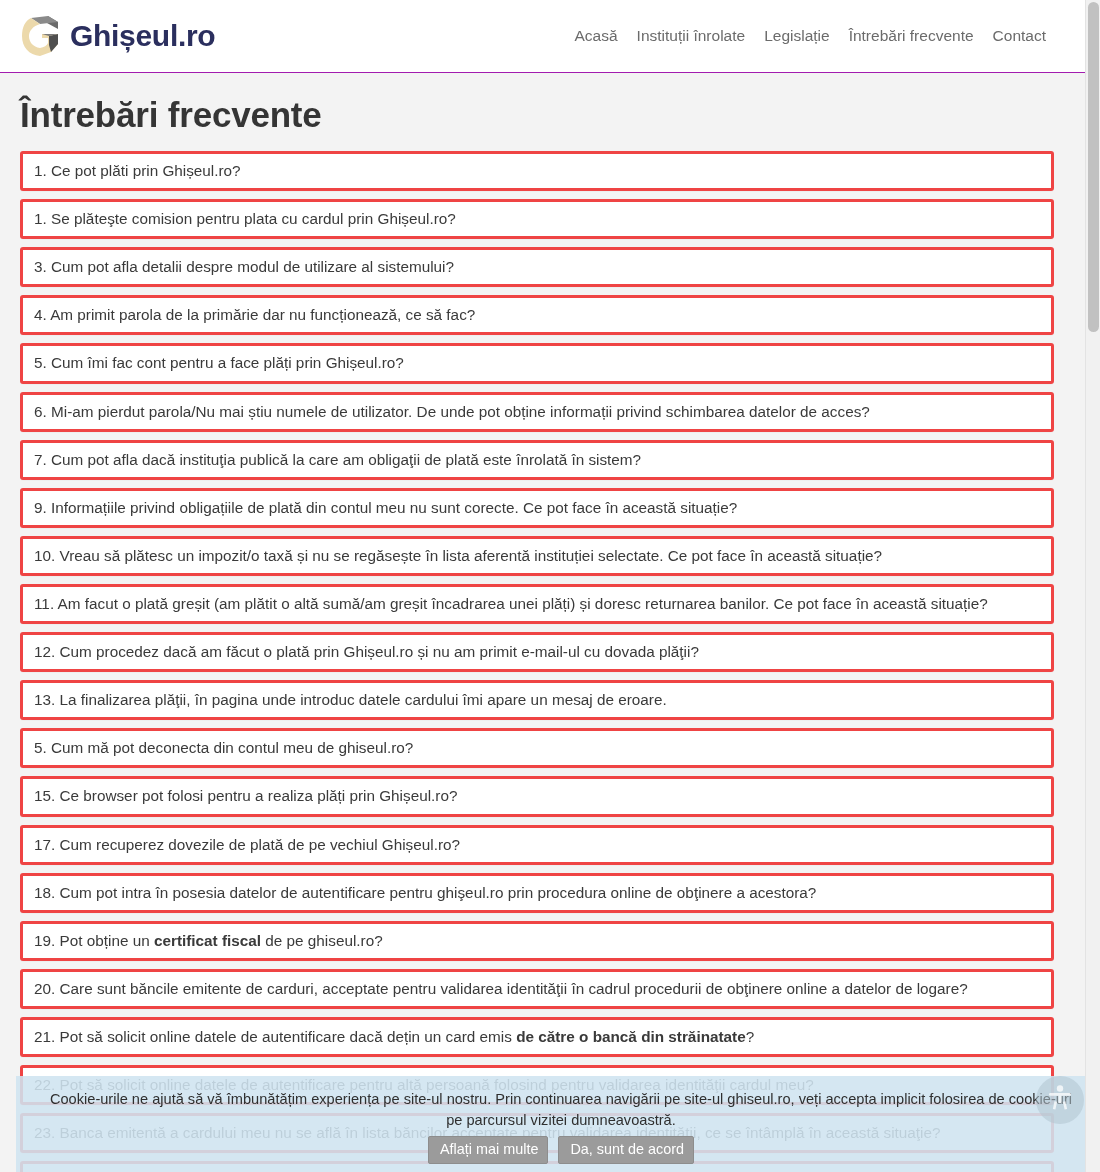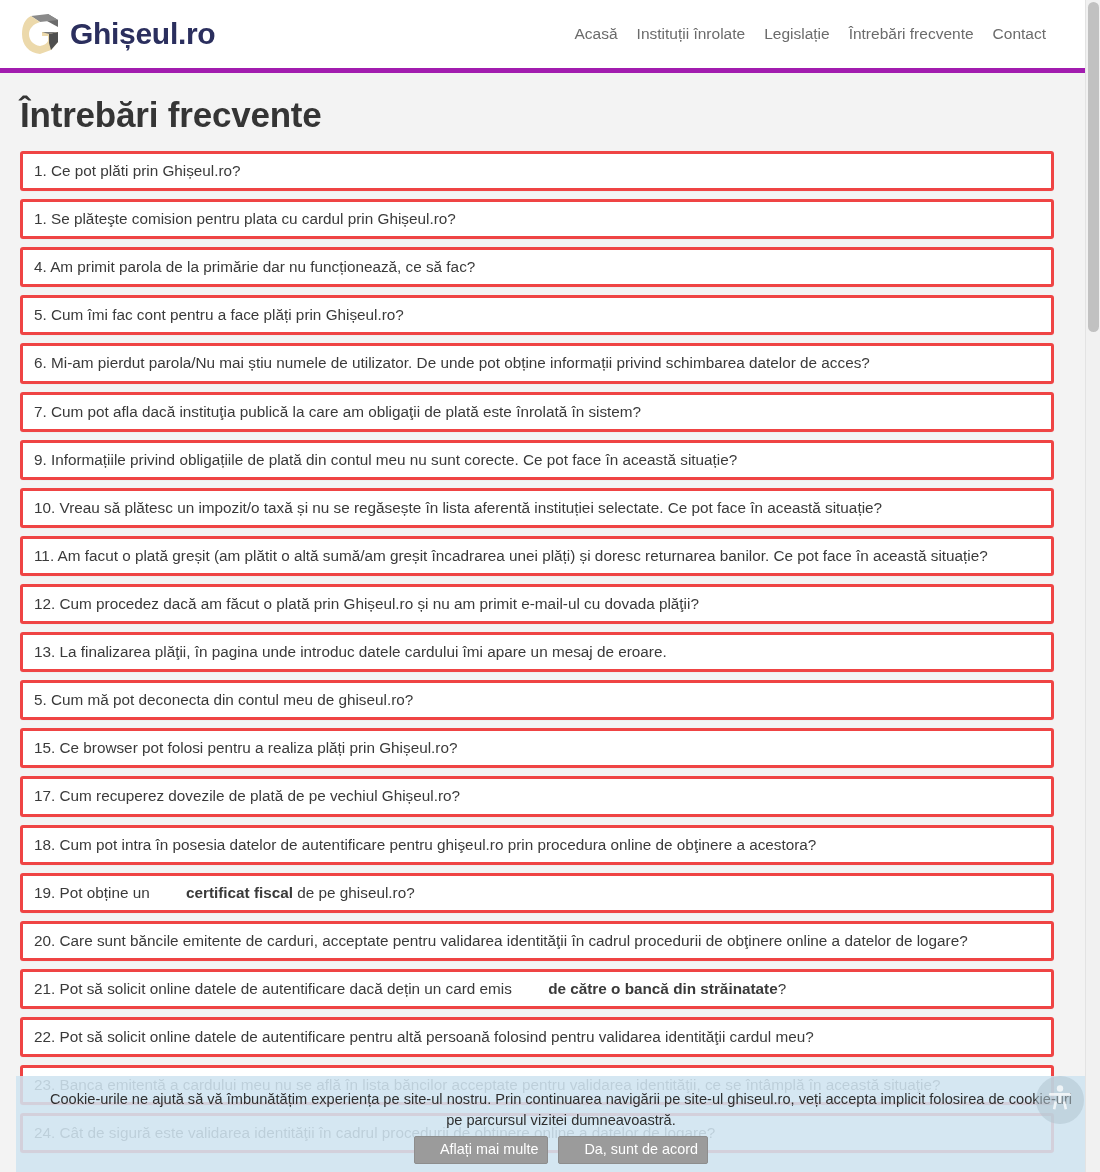--- a/index.html
+++ b/index.html
@@ -16,21 +16,21 @@
     height: 1172px;
     background: #f3f3f3;
     overflow: hidden;
   }
 
   
   .header {
     position: relative;
     height: 73px;
     background: #ffffff;
-    border-bottom: 5px solid #a21caf;
+    border-bottom: 1px solid #a21caf;
     display: flex;
     align-items: center;
     padding: 0 36px 0 18px;
     width: 1088px;
   }
   .brand {
     display: flex;
     align-items: center;
     gap: 8px;
     text-decoration: none;
@@ -81,21 +81,21 @@
     border: 3px solid #ef4444;
     border-radius: 3px;
     padding: 7px 11px 8px 11px;
     margin-bottom: 8px;
     font-size: 15.3px;
     color: #3a3a3a;
     line-height: 1.25;
     cursor: pointer;
     box-shadow: 0 1px 0 rgba(0,0,0,0.02);
   }
-  .faq-item b { font-weight: bold; margin-left: 32px; }
+  .faq-item b { font-weight: bold; }
 
   
   .cookie-banner {
     position: absolute;
     left: 16px;
     bottom: 0;
     width: 1090px;
     height: 96px;
     background: rgba(207, 228, 240, 0.88);
     color: #2f2f2f;
@@ -110,21 +110,21 @@
     display: flex;
     justify-content: center;
     gap: 10px;
   }
   .cookie-btn {
     background: #9b9b9b;
     border: 1px solid #8d8d8d;
     color: #ffffff;
     font-size: 14.4px;
     font-family: "Liberation Sans", sans-serif;
-    padding: 3px 9px 4px 25px;
+    padding: 3px 9px 4px 11px;
     border-radius: 2px;
     cursor: pointer;
     line-height: 1.3;
   }
 
   
   .a11y-widget {
     position: absolute;
     right: 16px;
     bottom: 48px;
@@ -185,20 +185,21 @@
       <a href="#">Întrebări frecvente</a>
       <a href="#">Contact</a>
     </nav>
   </div>
 
   <div class="content">
     <h1 class="page-title">Întrebări frecvente</h1>
     <div class="faq-list" id="faq-list">
         <div class="faq-item">1. Ce pot plăti prin Ghișeul.ro?</div>
         <div class="faq-item">1. Se plăteşte comision pentru plata cu cardul prin Ghișeul.ro?</div>
+        <div class="faq-item">3. Cum pot afla detalii despre modul de utilizare al sistemului?</div>
         <div class="faq-item">4. Am primit parola de la primărie dar nu funcționează, ce să fac?</div>
         <div class="faq-item">5. Cum îmi fac cont pentru a face plăți prin Ghișeul.ro?</div>
         <div class="faq-item">6. Mi-am pierdut parola/Nu mai știu numele de utilizator. De unde pot obține informații privind schimbarea datelor de acces?</div>
         <div class="faq-item">7. Cum pot afla dacă instituţia publică la care am obligaţii de plată este înrolată în sistem?</div>
         <div class="faq-item">9. Informațiile privind obligațiile de plată din contul meu nu sunt corecte. Ce pot face în această situație?</div>
         <div class="faq-item">10. Vreau să plătesc un impozit/o taxă și nu se regăsește în lista aferentă instituției selectate. Ce pot face în această situație?</div>
         <div class="faq-item">11. Am facut o plată greșit (am plătit o altă sumă/am greșit încadrarea unei plăți) și doresc returnarea banilor. Ce pot face în această situație?</div>
         <div class="faq-item">12. Cum procedez dacă am făcut o plată prin Ghișeul.ro și nu am primit e-mail-ul cu dovada plăţii?</div>
         <div class="faq-item">13. La finalizarea plăţii, în pagina unde introduc datele cardului îmi apare un mesaj de eroare.</div>
         <div class="faq-item">5. Cum mă pot deconecta din contul meu de ghiseul.ro?</div>

